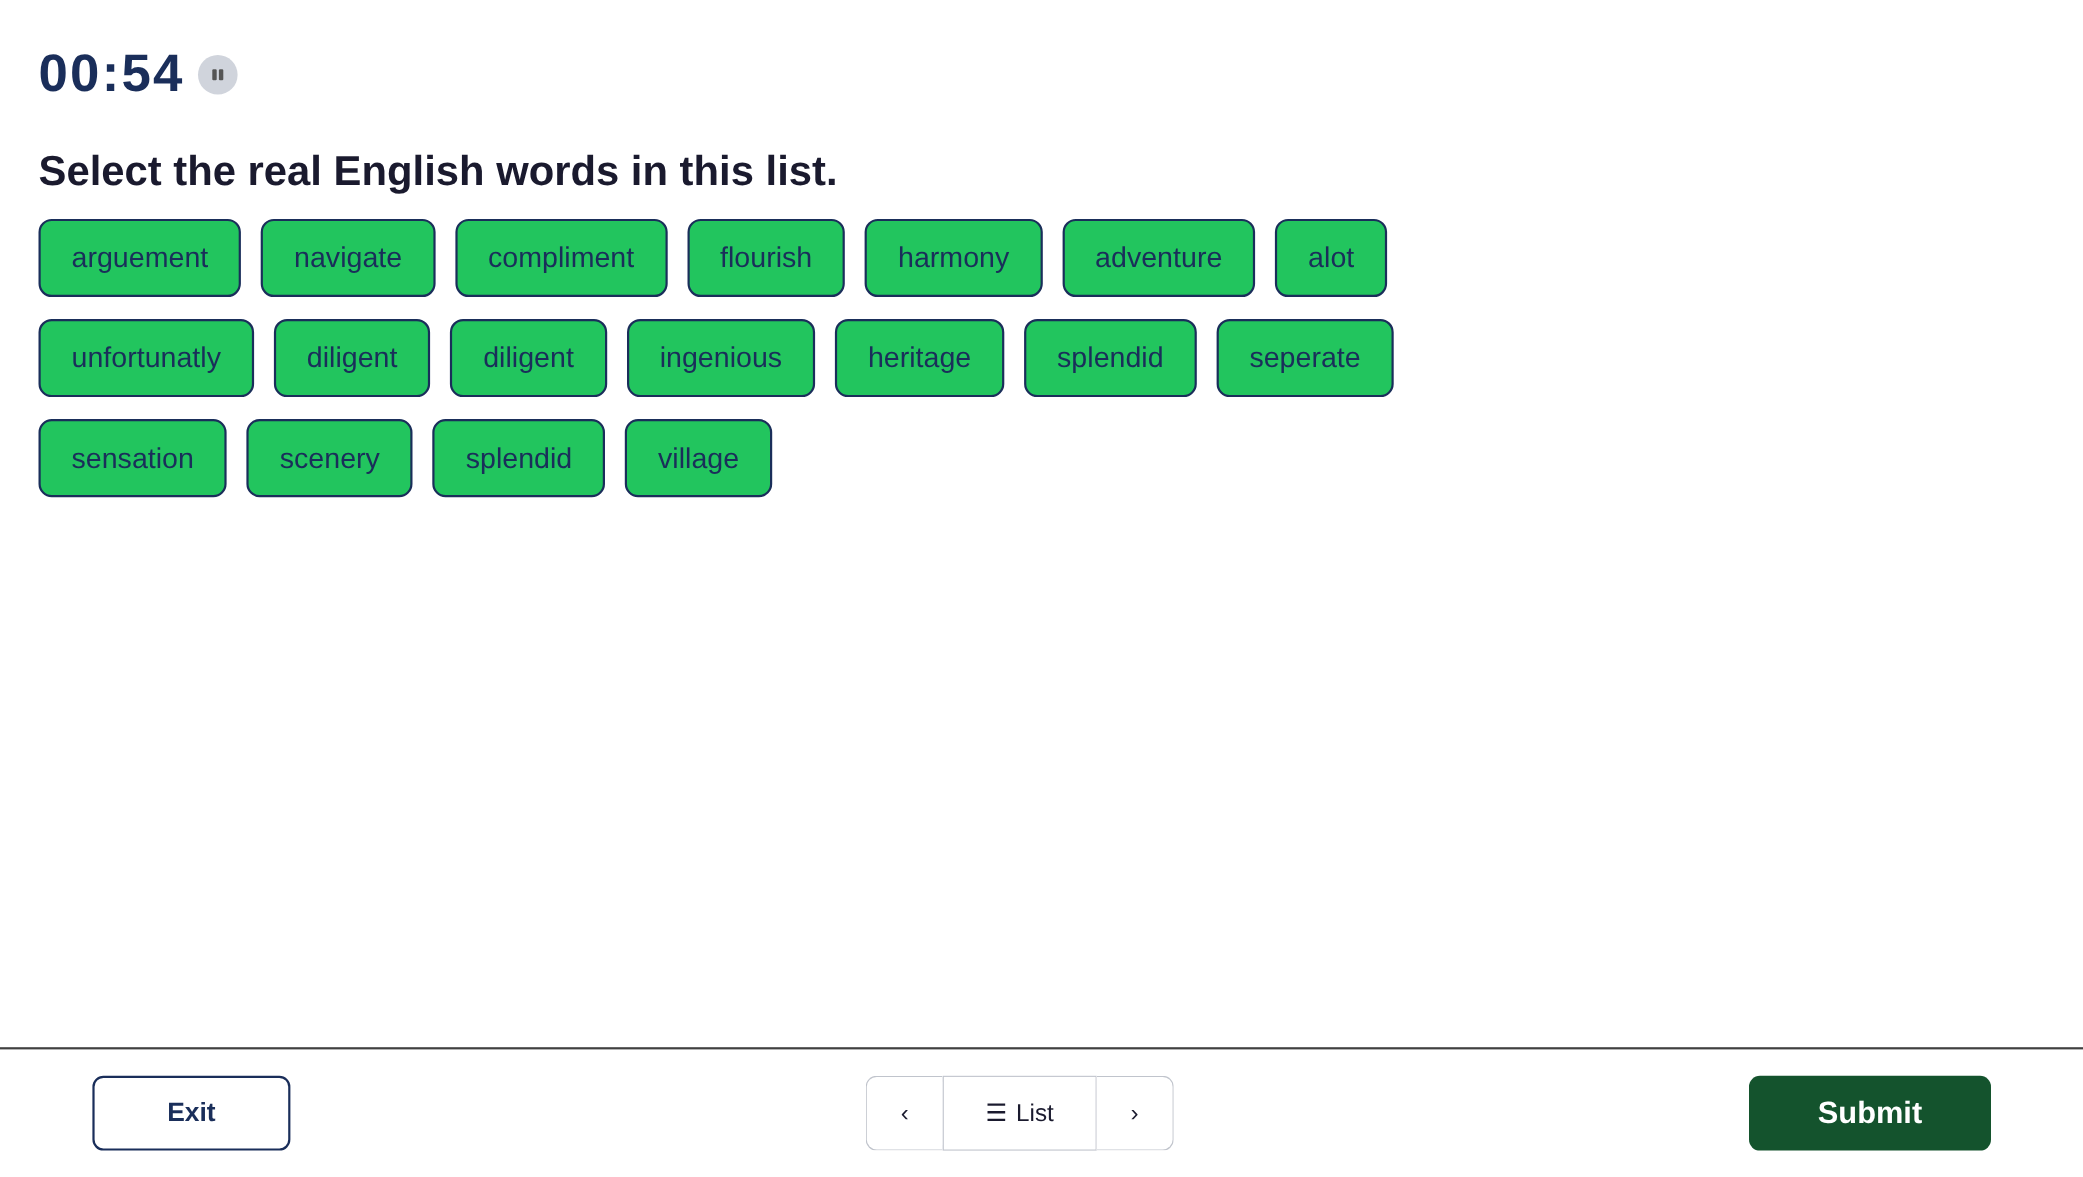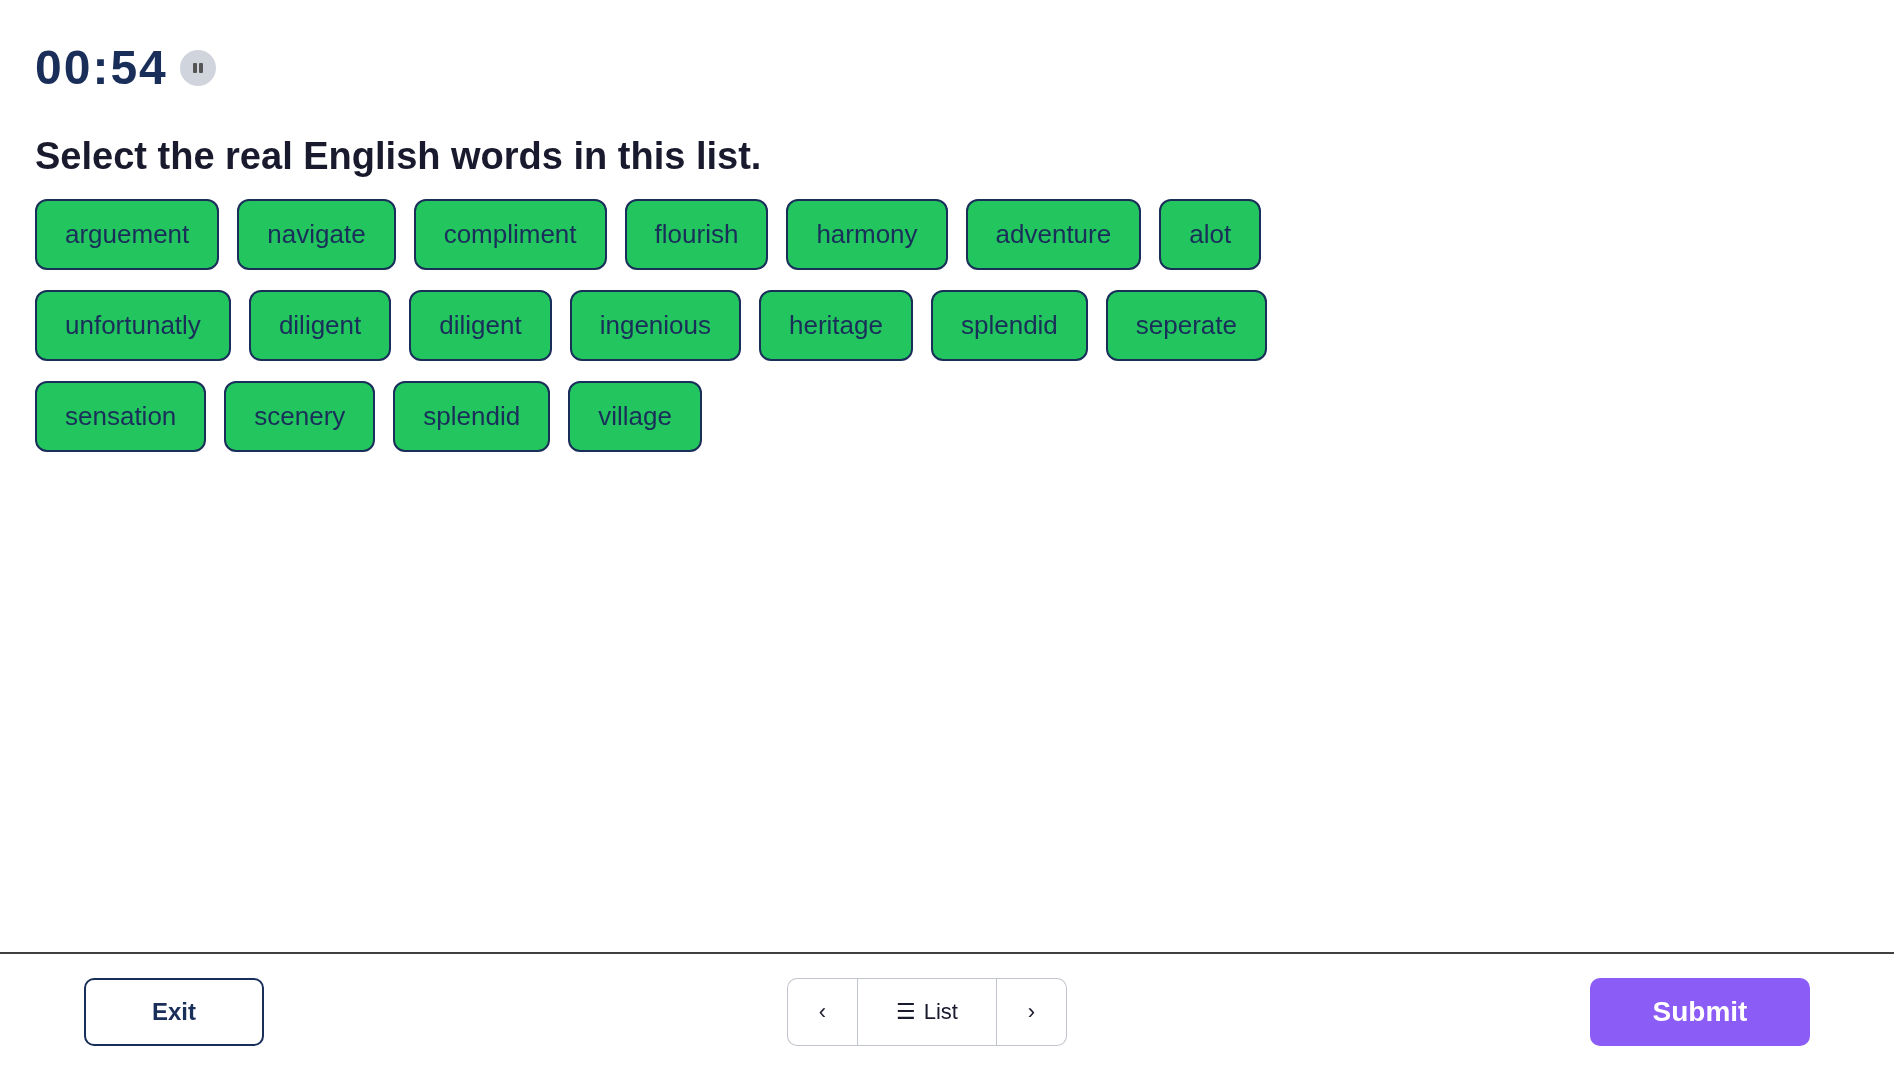--- a/index.html
+++ b/index.html
@@ -150,21 +150,21 @@
       align-items: center;
       justify-content: center;
       gap: 8px;
     }
 
     .submit-btn {
       width: 220px;
       height: 68px;
       border: none;
       border-radius: 10px;
-      background: #8b5cf6;
+      background: #14532d;
       color: #ffffff;
       font-size: 28px;
       font-weight: 700;
       cursor: pointer;
     }
   </style>
 </head>
 <body>
 
 <div class="main-content">

